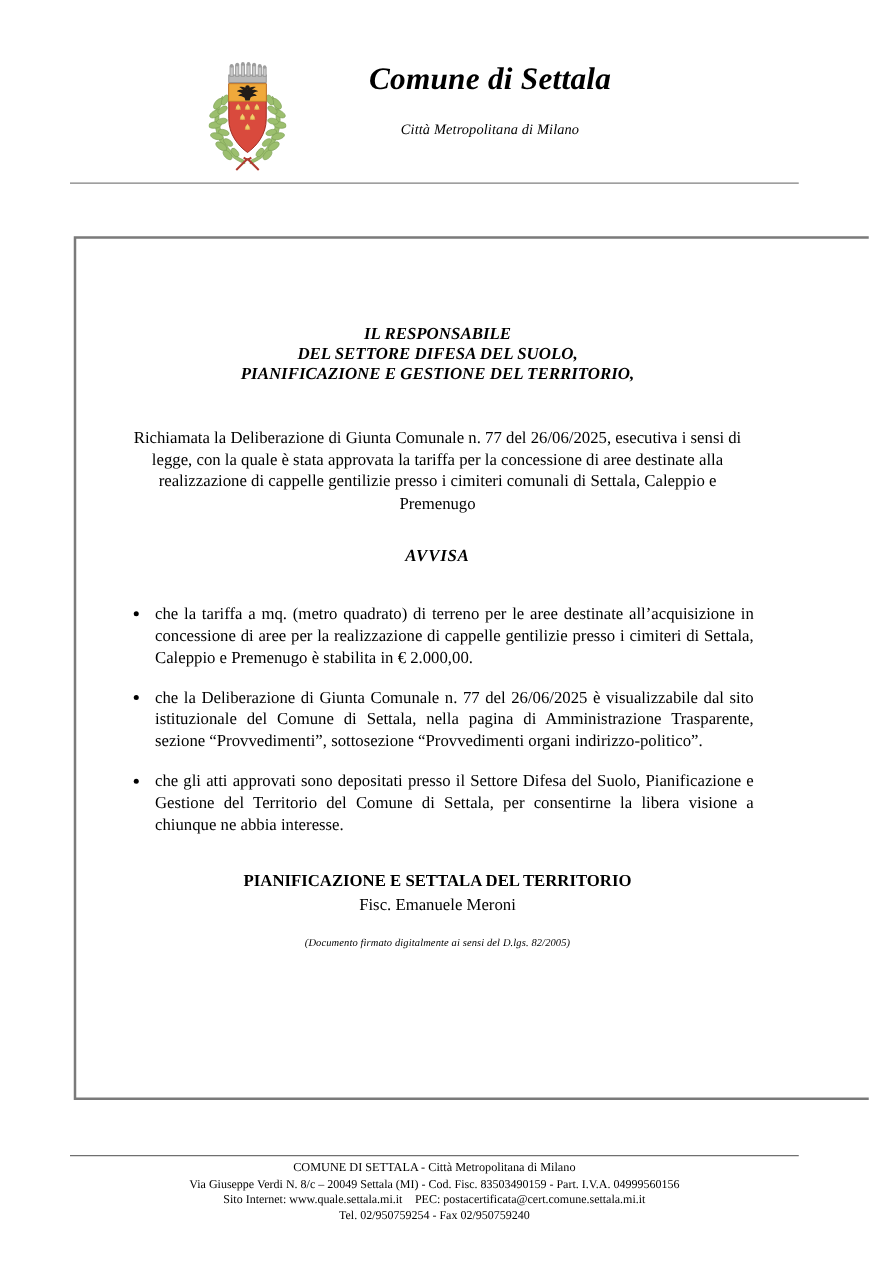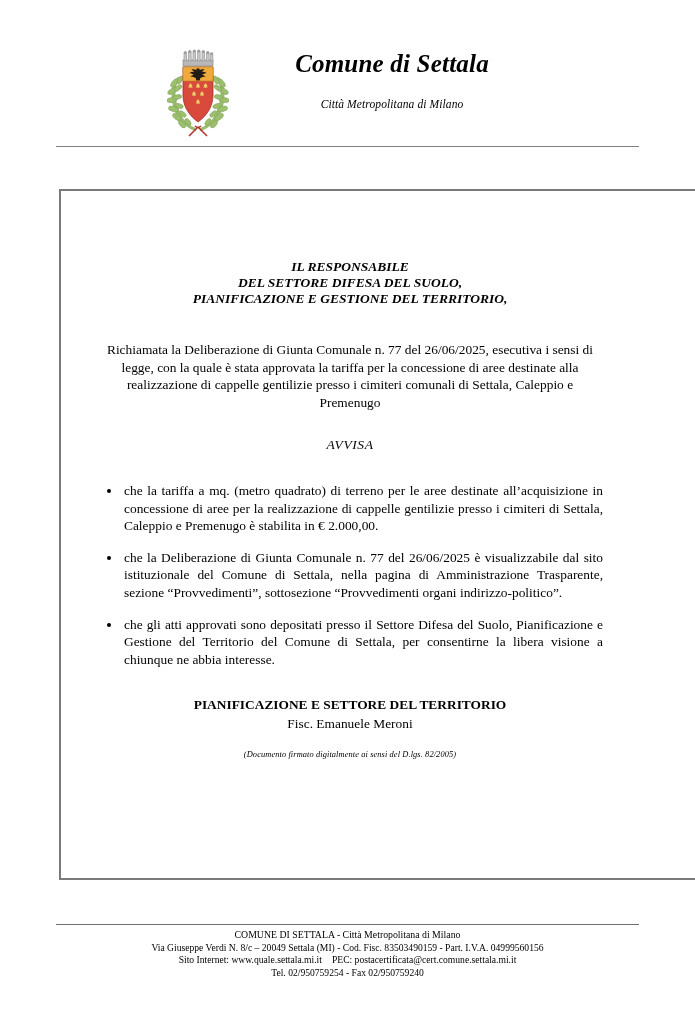--- a/index.html
+++ b/index.html
@@ -115,21 +115,21 @@
     font-size: 13.4px;
     line-height: 17.5px;
     text-align: center;
     padding: 0 2px;
   }
 
   .avvisa {
     margin-top: 26px;
     text-align: center;
     font-size: 13.5px;
-    font-weight: normal;
+    font-weight: bold;
     font-style: italic;
     letter-spacing: 0.6px;
   }
 
   .bullets {
     margin: 0;
     padding: 0;
     list-style: none;
     margin-top: 29px;
   }
@@ -326,21 +326,21 @@
       <div class="avvisa">AVVISA</div>
 
       <ul class="bullets">
         <li>che la tariffa a mq. (metro quadrato) di terreno per le aree destinate all’acquisizione in concessione di aree per la realizzazione di cappelle gentilizie presso i cimiteri di Settala, Caleppio e Premenugo è stabilita in € 2.000,00.</li>
         <li>che la Deliberazione di Giunta Comunale n. 77 del 26/06/2025 è visualizzabile dal sito istituzionale del Comune di Settala, nella pagina di Amministrazione Trasparente, sezione “Provvedimenti”, sottosezione “Provvedimenti organi indirizzo-politico”.</li>
         <li>che gli atti approvati sono depositati presso il Settore Difesa del Suolo, Pianificazione e Gestione del Territorio del Comune di Settala, per consentirne la libera visione a chiunque ne abbia interesse.</li>
       </ul>
 
       <div class="signature">
         <div class="sig-role">
-          <div>PIANIFICAZIONE E SETTORE DEL TERRITORIO</div>
+          <div>PIANIFICAZIONE E SETTALA DEL TERRITORIO</div>
         </div>
         <div class="sig-name">Fisc. Emanuele Meroni</div>
         <div class="sig-note">(Documento firmato digitalmente ai sensi del D.lgs. 82/2005)</div>
       </div>
 
     </div>
   </div>
 
   <div class="rule-bottom"></div>
 

